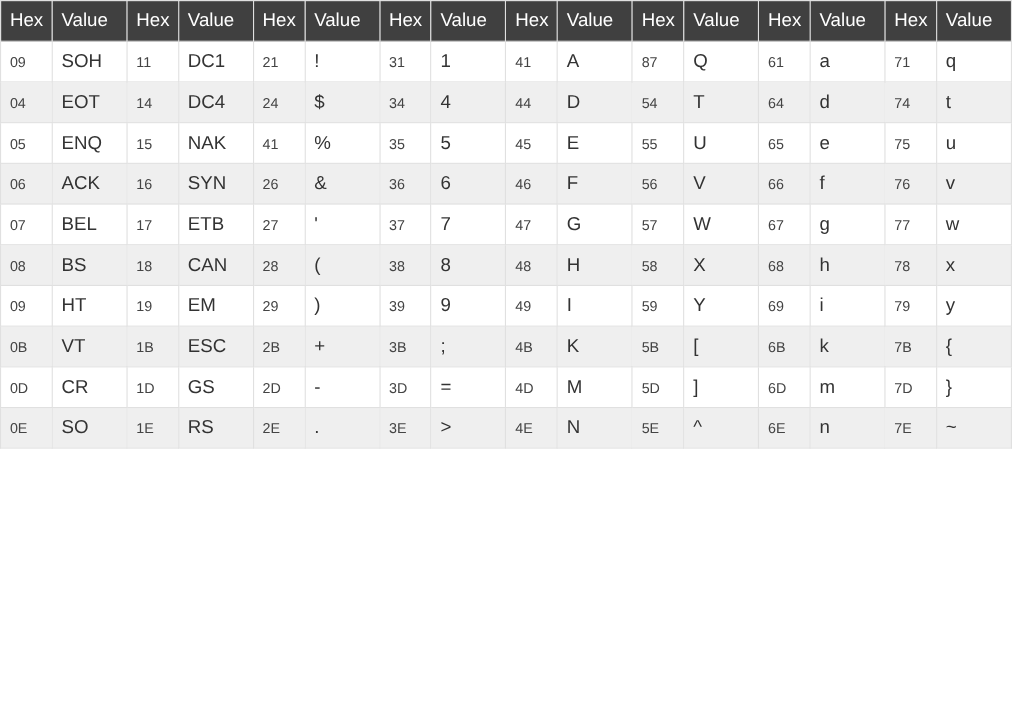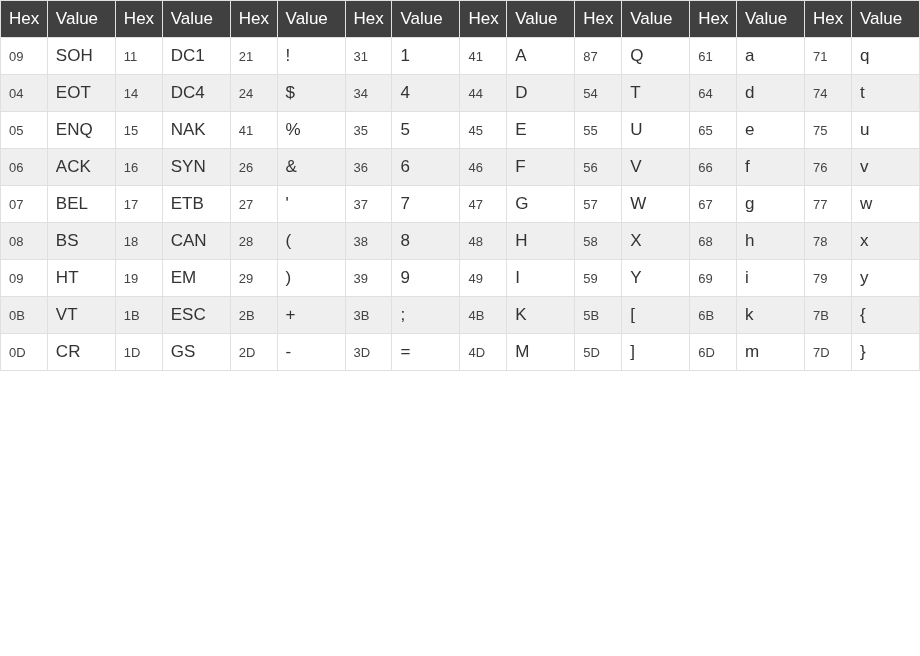--- a/index.html
+++ b/index.html
@@ -243,14 +243,32 @@
         <td>=</td>
         <td class="hex">4D</td>
         <td>M</td>
         <td class="hex">5D</td>
         <td>]</td>
         <td class="hex">6D</td>
         <td>m</td>
         <td class="hex">7D</td>
         <td>}</td>
       </tr>
+      <tr>
+        <td class="hex">0E</td>
+        <td>SO</td>
+        <td class="hex">1E</td>
+        <td>RS</td>
+        <td class="hex">2E</td>
+        <td>.</td>
+        <td class="hex">3E</td>
+        <td>&gt;</td>
+        <td class="hex">4E</td>
+        <td>N</td>
+        <td class="hex">5E</td>
+        <td>^</td>
+        <td class="hex">6E</td>
+        <td>n</td>
+        <td class="hex">7E</td>
+        <td>~</td>
+      </tr>
     </tbody>
 </table>
 
 </body></html>

